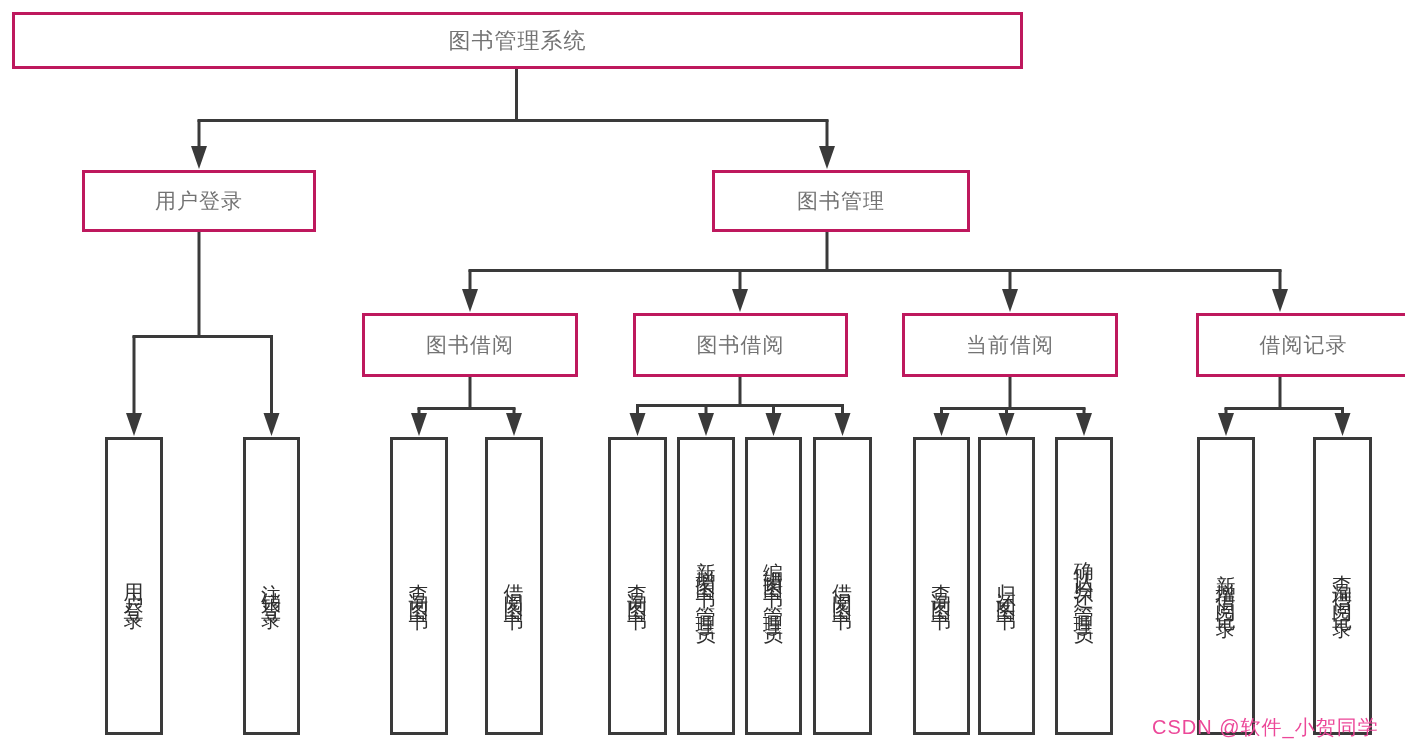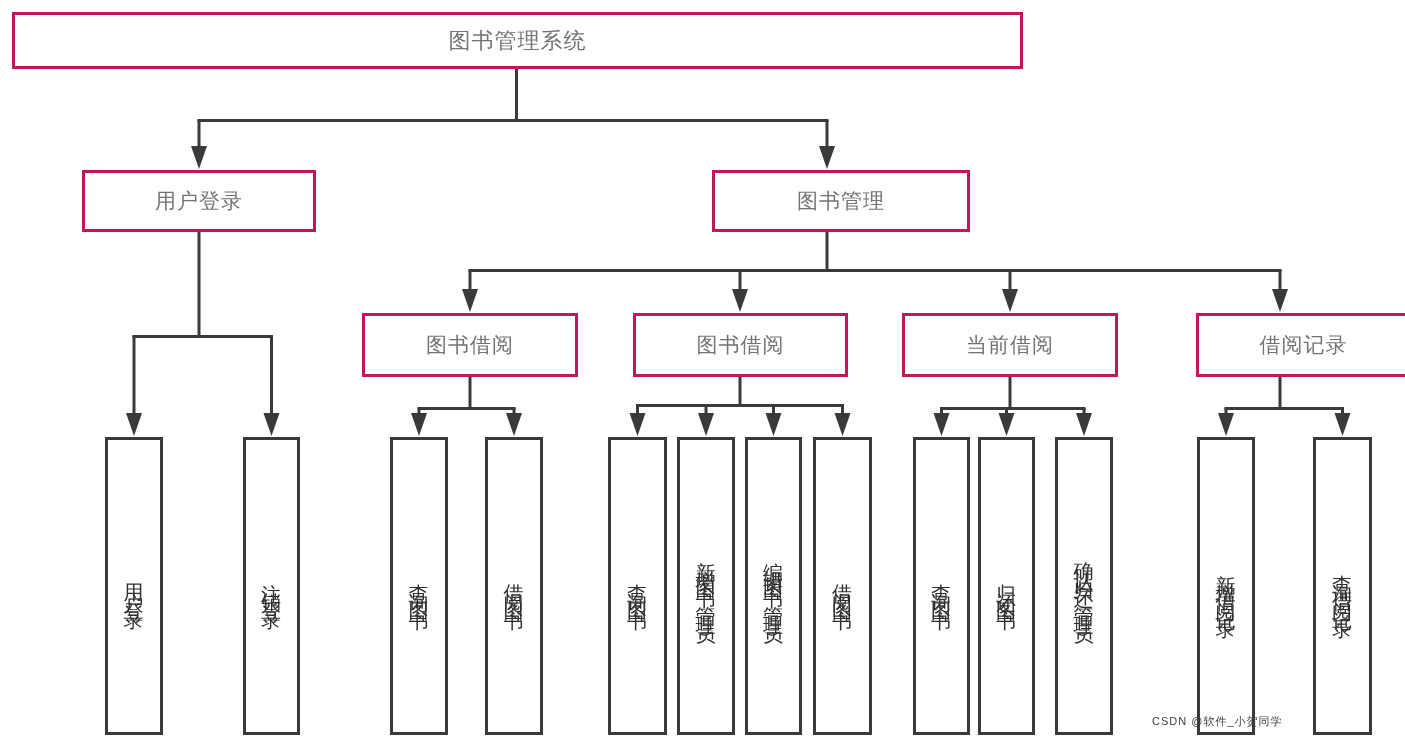--- a/index.html
+++ b/index.html
@@ -45,22 +45,22 @@
     text-orientation: mixed;
     font-size: 20px;
     letter-spacing: 9px;
     line-height: 1;
     white-space: nowrap;
   }
   .watermark {
     position: absolute;
     left: 1152px;
     top: 714px;
-    font-size: 11px;
-    color: #404040;
+    font-size: 20px;
+    color: #ec4899;
     letter-spacing: 1px;
     white-space: nowrap;
   }
 </style>
 </head>
 <body>
 
 <div id="canvas">
 
   <svg id="connectors" viewBox="0 0 1405 747" xmlns="http://www.w3.org/2000/svg">

